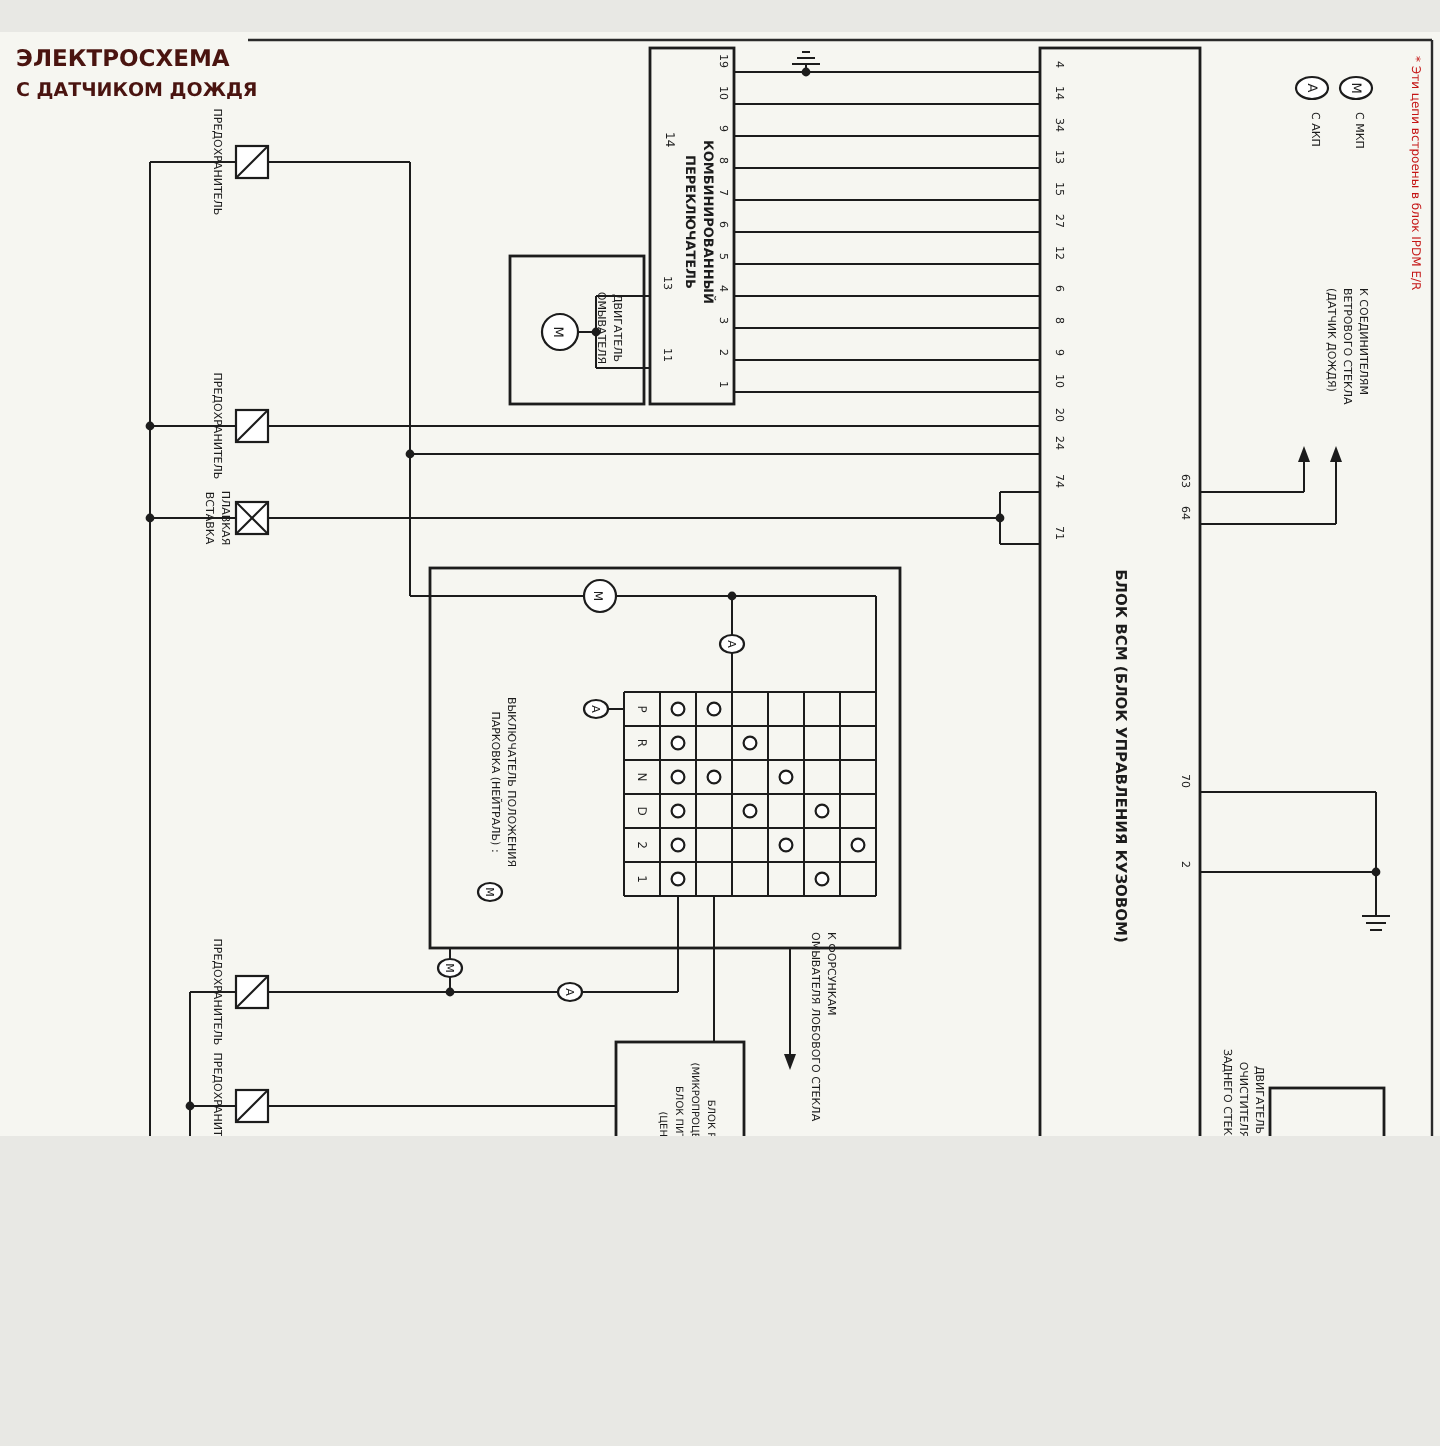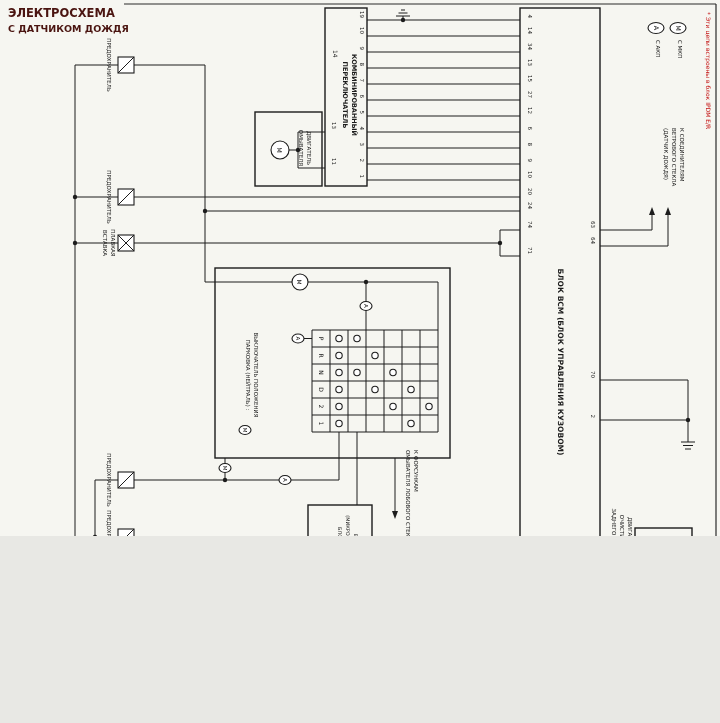--- a/index.html
+++ b/index.html
@@ -1,16 +1,16 @@
 <!DOCTYPE html>
 <html><head>
 <meta charset="utf-8">
 <style>
   html,body{margin:0;padding:0;background:#e8e8e4;}
-  .page{width:720px;height:536px;background:#f6f6f1;position:relative;margin:0 auto;}
+  .page{width:720px;height:536px;background:#f6f6f1;position:relative;margin:16px auto;}
   svg{display:block;}
   text{font-family:"DejaVu Sans",sans-serif;fill:#1c1c1c;}
   .w{stroke:#1c1c1c;stroke-width:1;fill:none;}
   .wb{stroke:#1c1c1c;stroke-width:2.6;fill:none;}
   .bx{fill:none;stroke:#1c1c1c;stroke-width:1.4;}
   .sym{fill:#ffffff;stroke:#1c1c1c;stroke-width:1.1;}
   .dt{fill:#1c1c1c;stroke:none;}
   .ar{fill:#1c1c1c;stroke:none;}
   .brd{stroke:#2a2a2a;stroke-width:1.2;}
   .t5{font-size:5px;}

